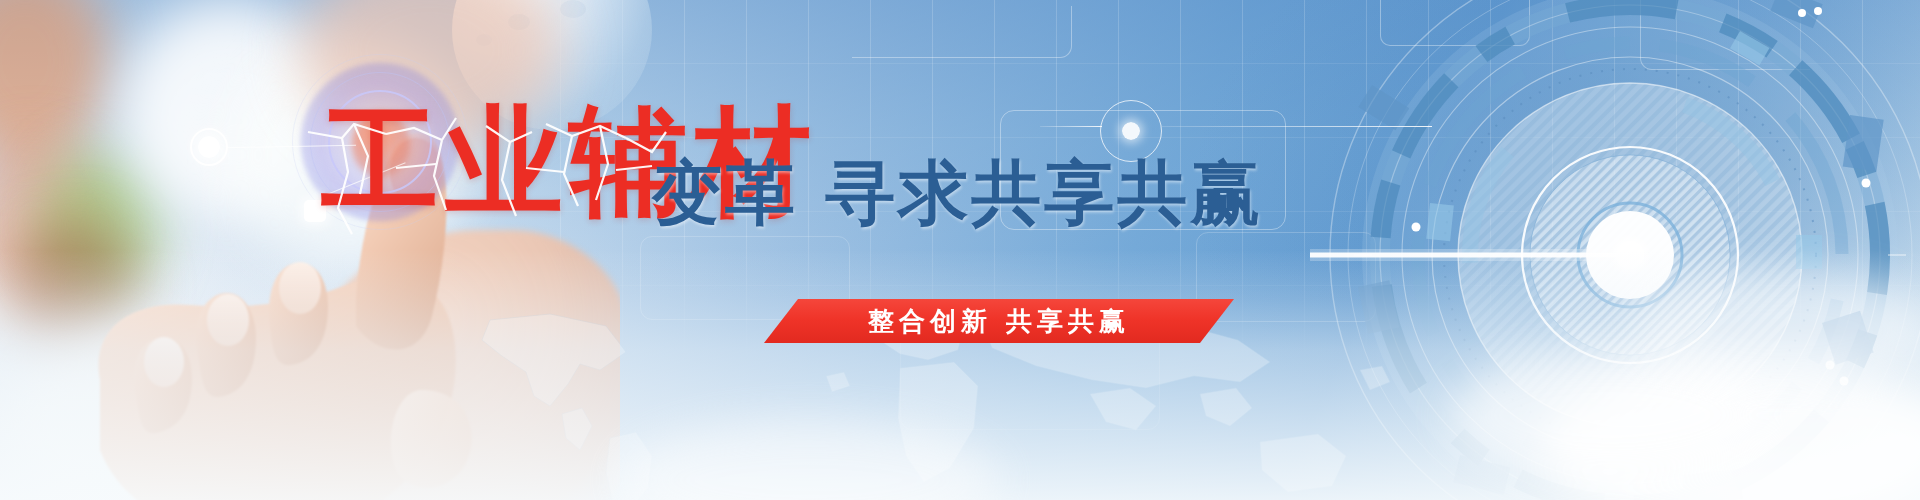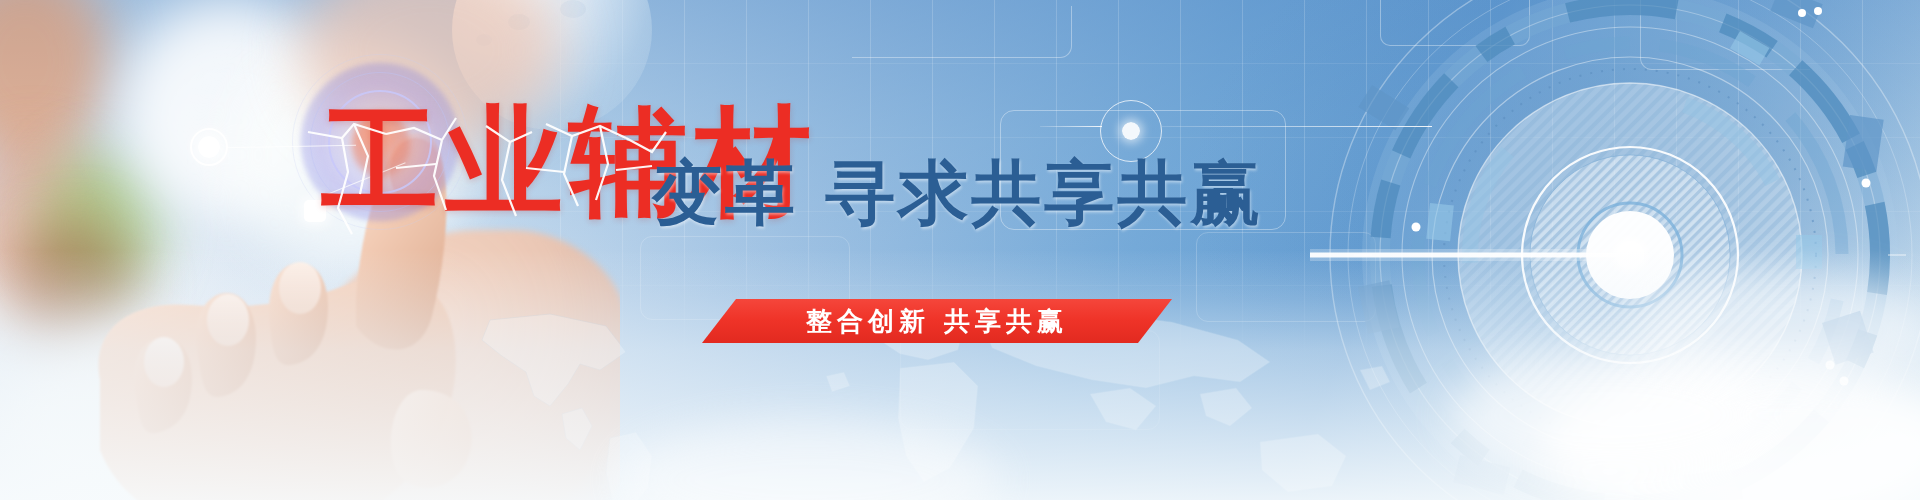--- a/index.html
+++ b/index.html
@@ -97,21 +97,21 @@
     background:linear-gradient(90deg,rgba(255,255,255,.15),rgba(255,255,255,.9));
   }
   .slogan-main{
     position:absolute; left:652px; top:158px;
     font-size:70px; font-weight:700; letter-spacing:3px; line-height:1;
     color:#2b5e94;
     text-shadow:1px 2px 3px rgba(255,255,255,.45);
     text-align:right;
   }
   .ribbon{
-    position:absolute; left:702px; top:299px; width:470px; height:44px;
+    position:absolute; left:764px; top:299px; width:470px; height:44px;
   }
   .ribbon-shape{
     position:absolute; inset:0;
     background:linear-gradient(180deg,#f5463b 0%,#ef3328 48%,#e22a20 100%);
     clip-path:polygon(34px 0,470px 0,436px 44px,0 44px);
     box-shadow:0 3px 10px rgba(200,40,30,.25);
   }
   .ribbon-text{
     position:absolute; left:0; top:0; width:470px; height:44px;
     display:flex; align-items:center; justify-content:center;

